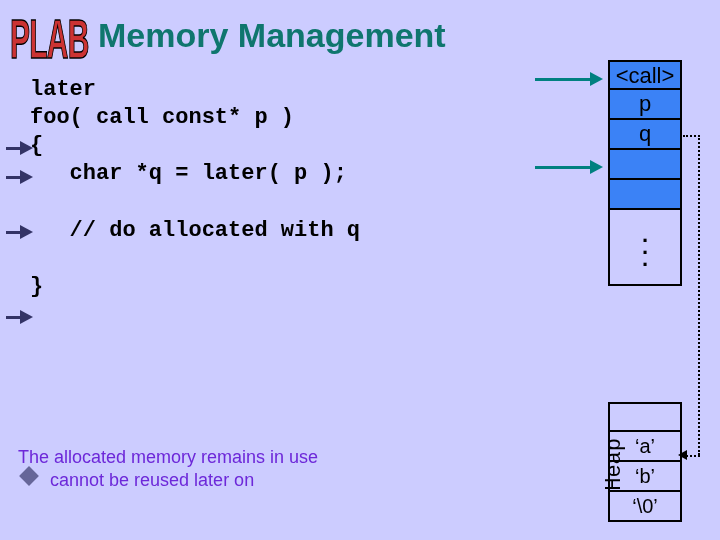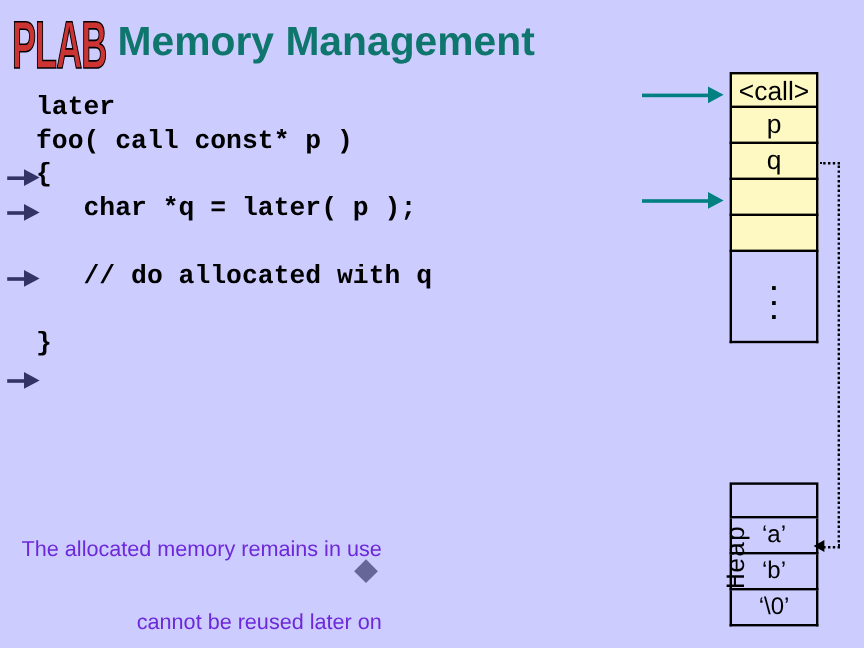--- a/index.html
+++ b/index.html
@@ -44,21 +44,21 @@
     line-height: 1.28;
   }
   .bottom-text {
     position: absolute;
     top: 446px;
     left: 18px;
     font-size: 18px;
     color: #6d28d9;
     line-height: 1.25;
   }
-  .bottom-text .line2 { display:flex; align-items:flex-end; gap:24px;flex-direction:column; }
+  .bottom-text .line2 { display:flex; align-items:flex-start; gap:8px; }
   .diamond {
     width: 14px; height: 14px;
     background: #666699;
     transform: rotate(45deg);
     display: inline-block;
     margin-left: 4px;
     margin-right: 6px;
   }
   
   .stack {
@@ -69,21 +69,21 @@
   }
   .cell {
     height: 30px;
     border-left: 2px solid #000;
     border-right: 2px solid #000;
     border-bottom: 2px solid #000;
     text-align: center;
     font-size: 22px;
     line-height: 28px;
     font-family: Arial, sans-serif;
-    background: #fef9c3;
+    background: #3b82f6;
   }
   .cell.first { border-top: 2px solid #000; }
   .ellipsis-cell {
     height: 76px;
     border-left: 2px solid #000;
     border-right: 2px solid #000;
     border-bottom: 2px solid #000;
     position: relative;
   }
   .ellipsis-dots {

